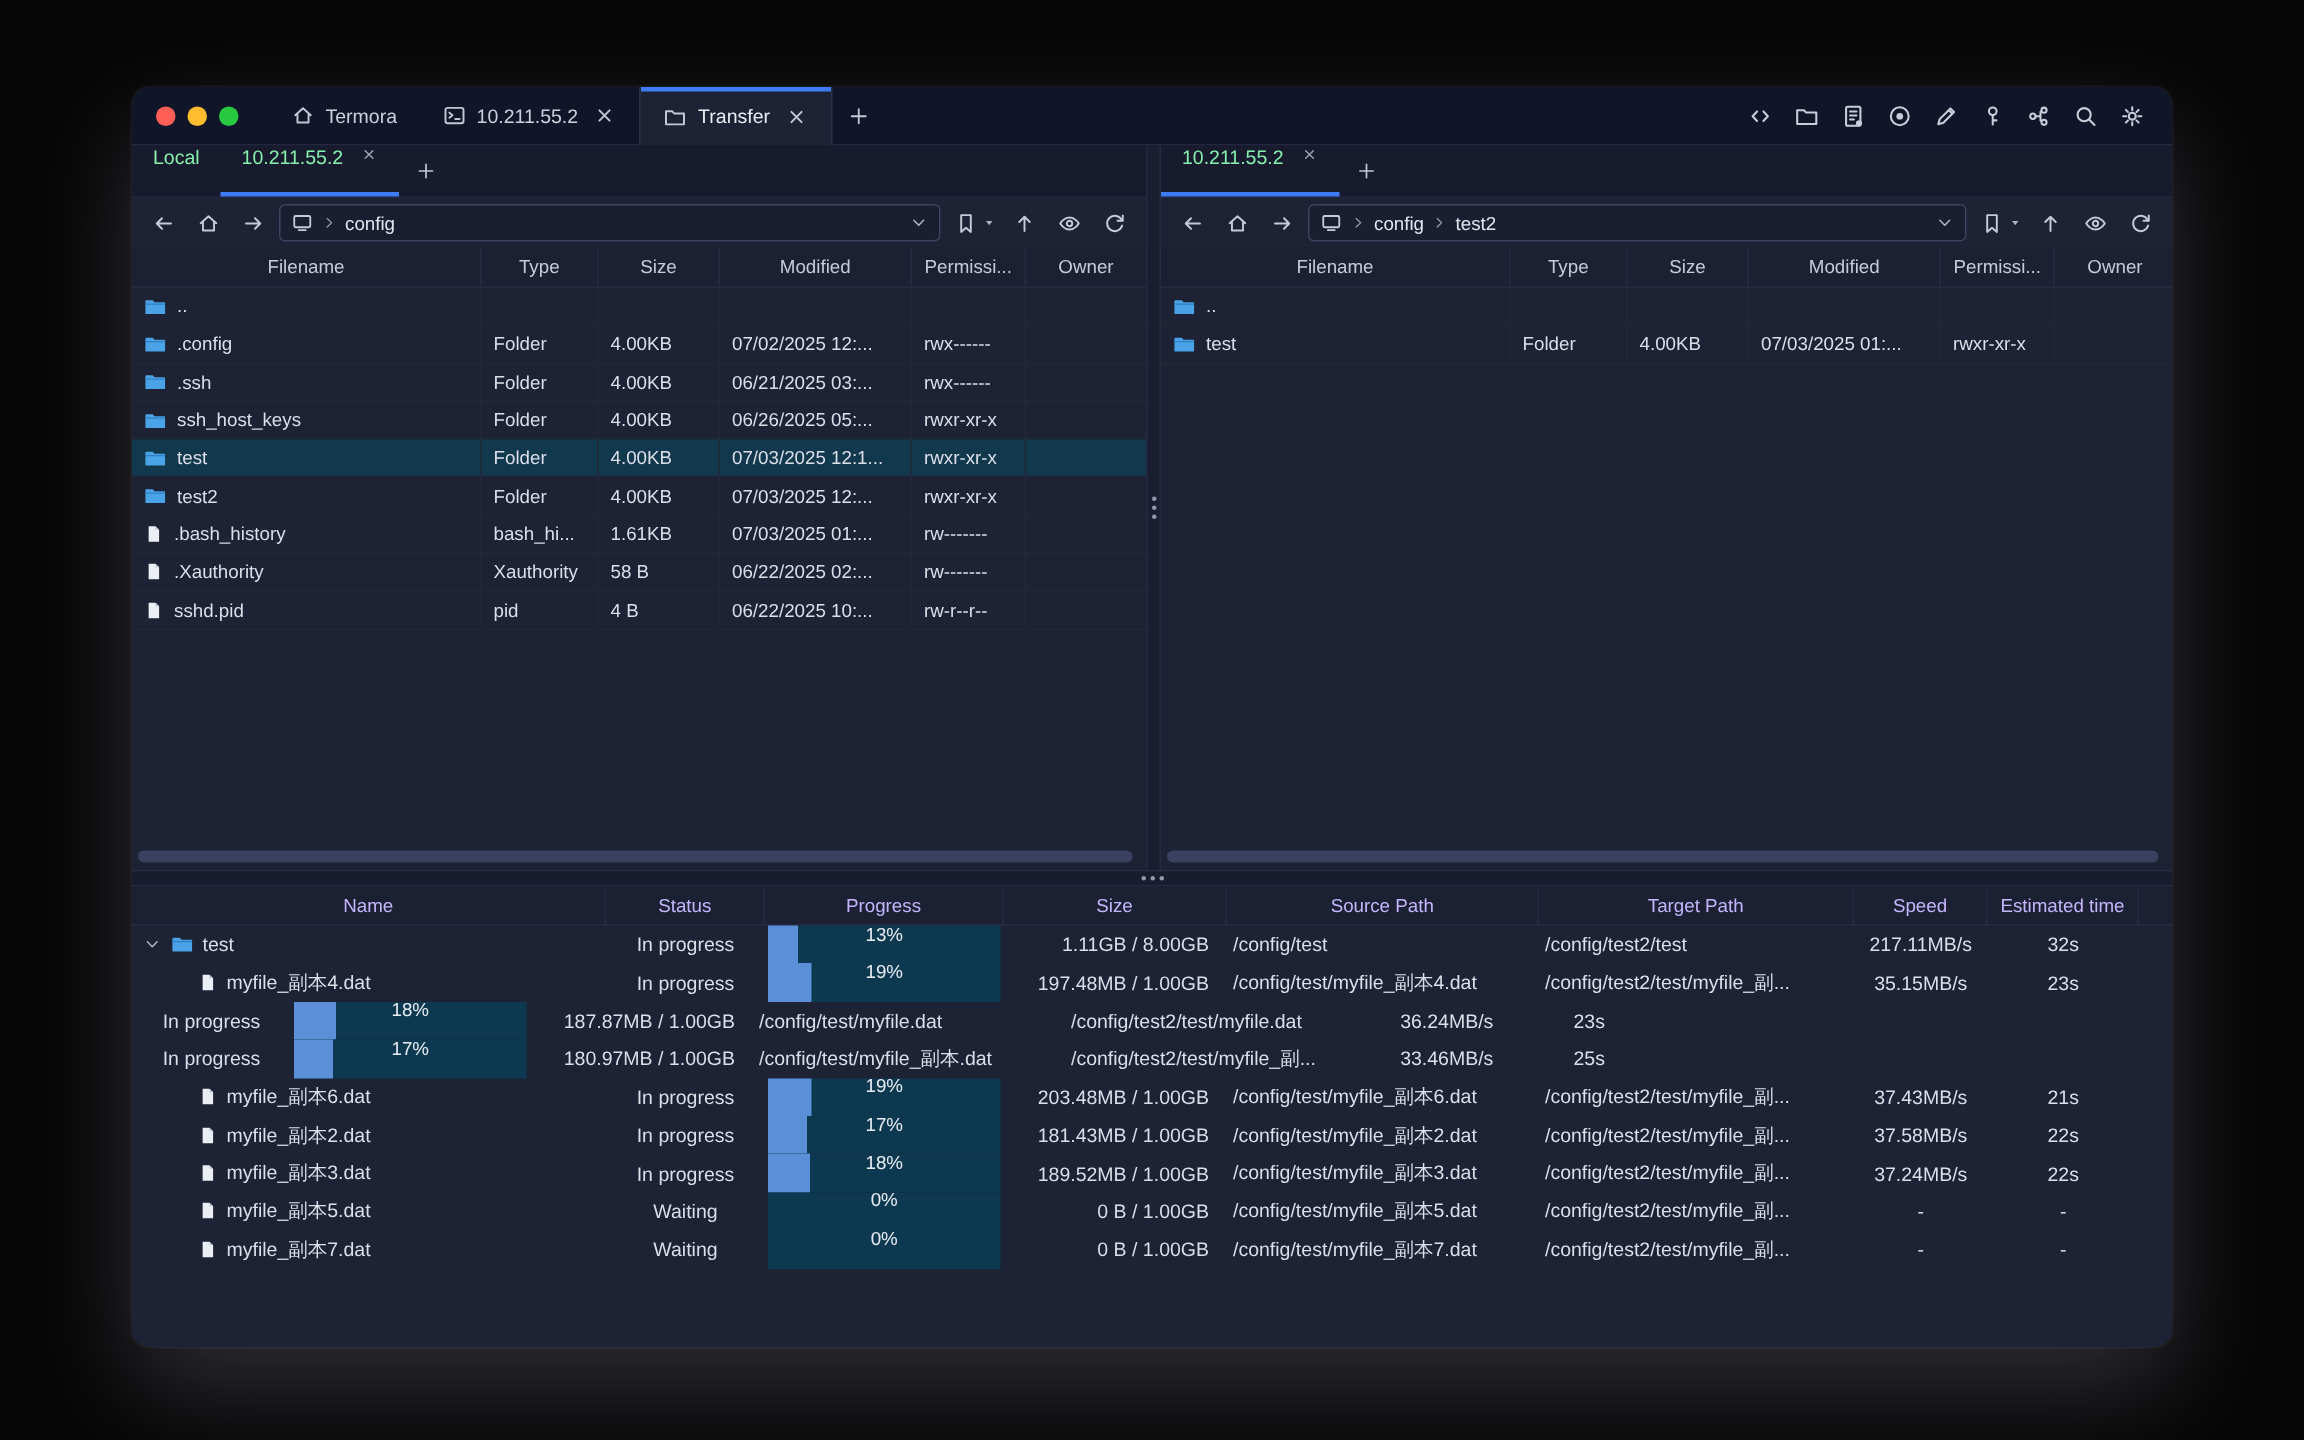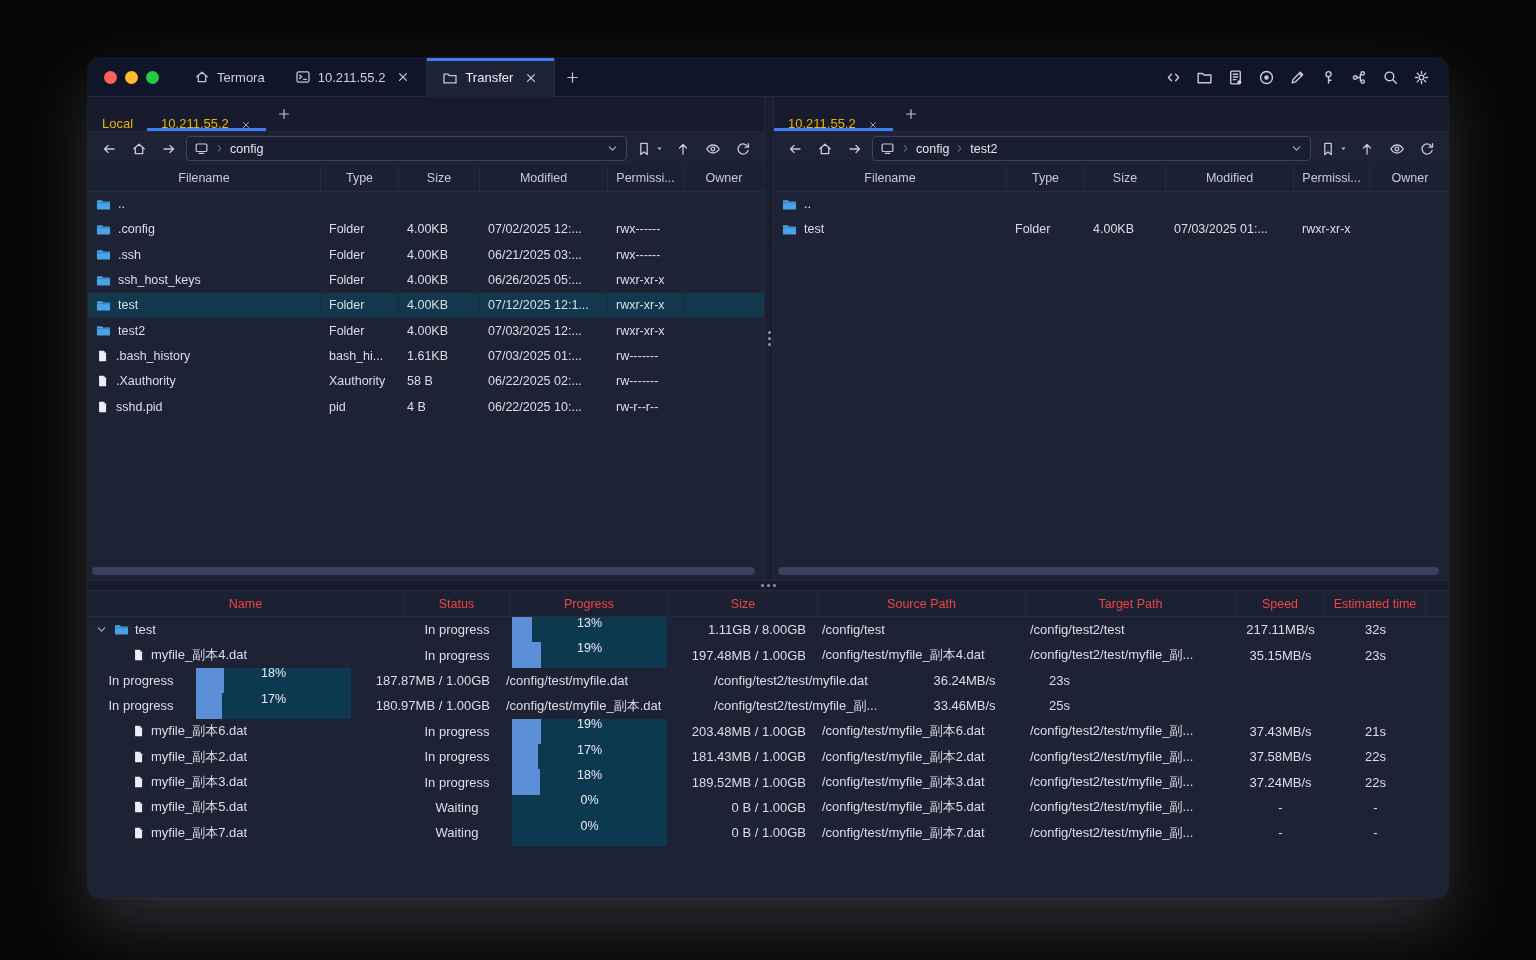--- a/index.html
+++ b/index.html
@@ -37,21 +37,21 @@
   
   .file-area{flex:0 0 483px;display:flex;min-height:0}
   .panel{display:flex;flex-direction:column;min-width:0;position:relative}
   .panel.left{flex:0 0 676px}
   .panel.right{flex:1}
   .splitter-v{flex:0 0 8px;border-left:1px solid #262b43;border-right:1px solid #262b43;display:flex;align-items:center;justify-content:center;background:#1a1e31}
   .grip-v{display:flex;flex-direction:column;gap:3px}
   .grip-dot{width:3px;height:3px;border-radius:50%;background:#9298ac}
 
   .ptabs{flex:0 0 34px;background:#171b2d;display:flex;align-items:stretch;border-bottom:1px solid #232840}
-  .ptab{display:flex;align-items:flex-end;gap:8px;padding:0 14px;font-size:13px;color:#eab308;position:relative}
+  .ptab{display:flex;align-items:flex-start;gap:8px;padding:0 14px;font-size:13px;color:#86efac;position:relative}
   .ptab.active::after{content:"";position:absolute;left:0;right:0;bottom:0;height:3px;background:var(--accent)}
   .ptab .tab-x{width:12px;height:12px}
   .ptab-plus{width:36px;display:flex;align-items:center;justify-content:center;color:#c3c7d4}
   .ptab-plus .ic{width:14px;height:14px}
 
   .navrow{flex:0 0 33px;display:flex;align-items:center;gap:4px;padding:0 8px;background:#1d2234}
   .nbtn{width:26px;height:24px;display:flex;align-items:center;justify-content:center;color:#c6cad6}
   .nbtn .ic{width:16px;height:16px}
   .bk-group{display:flex;align-items:center}
   .bk-caret{width:9px;height:9px;color:#aeb3c4;margin-left:-2px;margin-right:2px}
@@ -73,21 +73,21 @@
   .fold-ic{width:15px;height:15px}
   .file-ic{width:13px;height:14px}
   .hscroll{position:absolute;left:4px;right:9px;bottom:5px;height:8px;border-radius:4px;background:#3a4060}
 
   
   .splitter-h{flex:0 0 9px;background:#181c2e;border-top:1px solid #262b43;border-bottom:1px solid #262b43;display:flex;align-items:center;justify-content:center}
   .grip-h{display:flex;gap:3px}
 
   
   .transfer{flex:1;display:flex;flex-direction:column;background:#1d2234;min-height:0}
-  .tt-head{flex:0 0 25px;display:flex;background:#1b2032;border-bottom:1px solid #262b43;color:#ef4444;font-size:12.5px}
+  .tt-head{flex:0 0 25px;display:flex;background:#1b2032;border-bottom:1px solid #262b43;color:#c4b5fd;font-size:12.5px}
   .tt-th{display:flex;align-items:center;justify-content:center;border-right:1px solid #262b43;box-sizing:border-box}
   .tt-fill{flex:1}
   .tt-rows{flex:1;overflow:hidden}
   .trow{display:flex;height:25.4px;font-size:13px;color:#dcdfe9}
   .tcell{display:flex;align-items:center;white-space:nowrap;overflow:hidden;box-sizing:border-box;height:100%}
   .name-cell{gap:6px;padding-left:7px}
   .name-cell.child{padding-left:44px}
   .expander{width:13px;height:13px;color:#aeb3c4}
   .status-cell{justify-content:center}
   .prog-cell{padding:0 2px}
@@ -409,21 +409,21 @@
               <span class="ic fold-ic">
                 <svg viewBox="0 0 16 16">
                   <path d="M1.6 3.4h4.6l1.3 1.4h6.9a.6.6 0 0 1 .6.6v7.2a.6.6 0 0 1-.6.6H1.6a.6.6 0 0 1-.6-.6V4a.6.6 0 0 1 .6-.6z" fill="#4aa3e6"></path>
                   <path d="M1 5.6h14v1H1z" fill="#2f7fc2"></path>
                 </svg>
               </span>
               <span>test</span>
             </div>
             <div class="fcell" style="width: 78px; flex: 0 0 78px;">Folder</div>
             <div class="fcell" style="width: 81px; flex: 0 0 81px;">4.00KB</div>
-            <div class="fcell" style="width: 128px; flex: 0 0 128px;">07/12/2025 12:1...</div>
+            <div class="fcell" style="width: 128px; flex: 0 0 128px;">07/03/2025 12:1...</div>
             <div class="fcell" style="width: 76px; flex: 0 0 76px;">rwxr-xr-x</div>
             <div class="fcell" style="width: 80px; flex: 0 0 80px;"></div>
           </div>
           <div class="frow">
             <div class="fcell" style="width: 233px; flex: 0 0 233px;">
               <span class="ic fold-ic">
                 <svg viewBox="0 0 16 16">
                   <path d="M1.6 3.4h4.6l1.3 1.4h6.9a.6.6 0 0 1 .6.6v7.2a.6.6 0 0 1-.6.6H1.6a.6.6 0 0 1-.6-.6V4a.6.6 0 0 1 .6-.6z" fill="#4aa3e6"></path>
                   <path d="M1 5.6h14v1H1z" fill="#2f7fc2"></path>
                 </svg>

